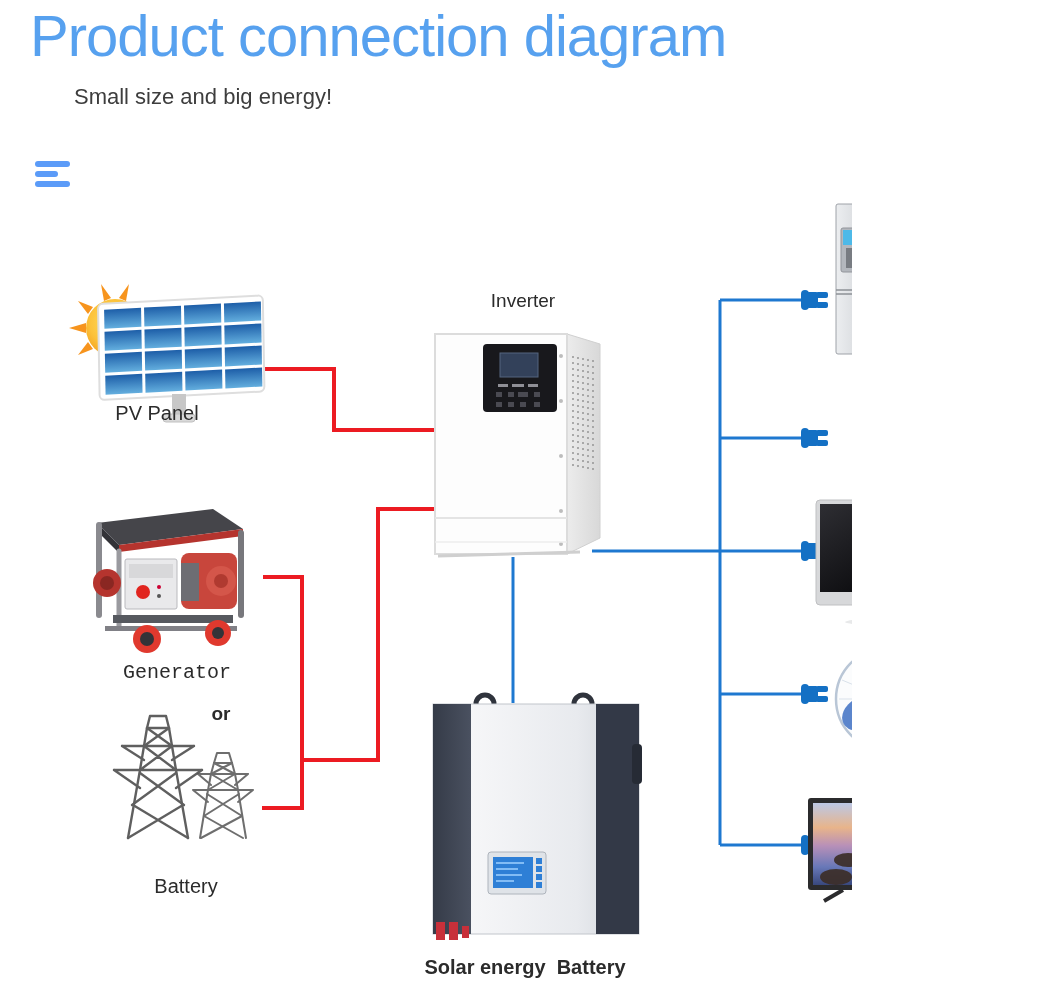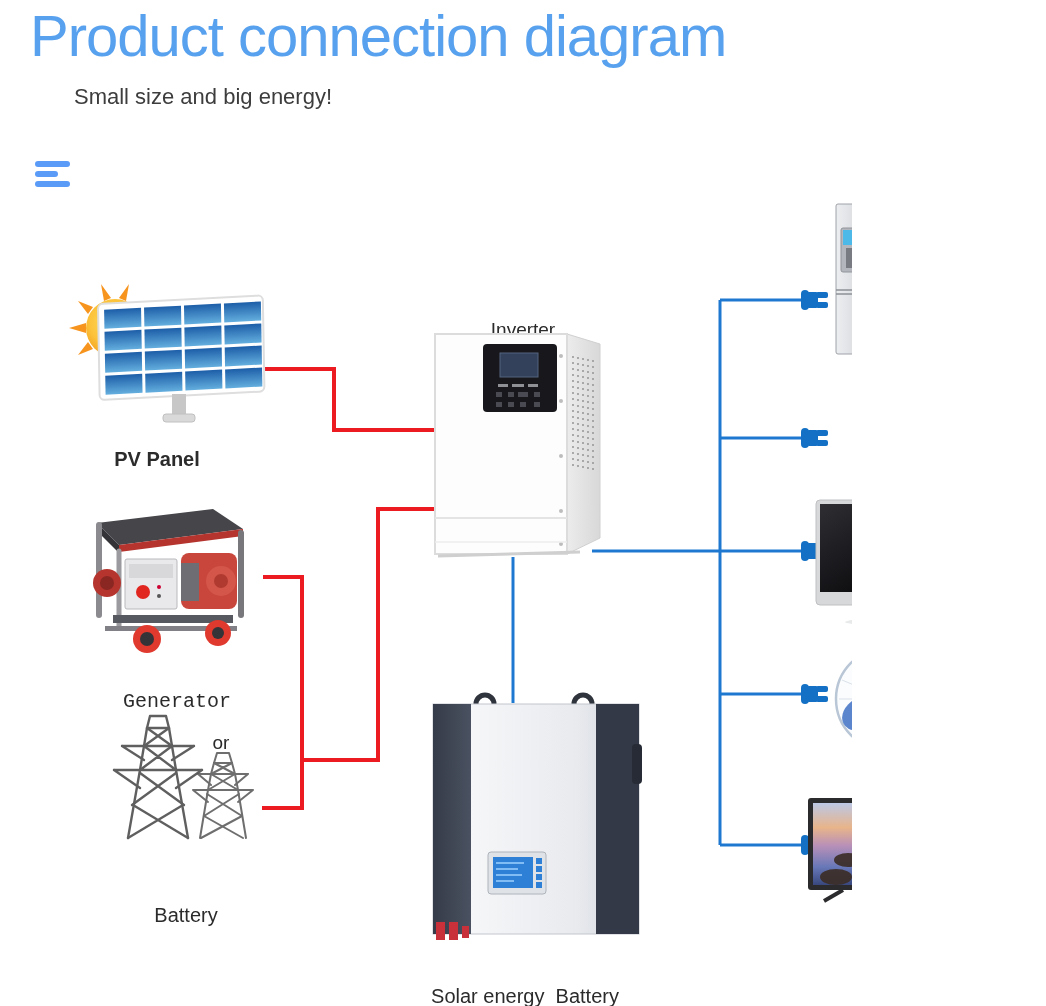--- a/index.html
+++ b/index.html
@@ -6,27 +6,27 @@
   .canvas{position:relative;width:852px;height:1006px;background:#ffffff;overflow:hidden;
           font-family:"Liberation Sans", sans-serif;}
   .abs{position:absolute;}
   .title{left:30px;top:2px;font-size:58px;font-weight:400;color:#57a1ef;letter-spacing:-1px;}
   .subtitle{left:34px;top:84px;font-size:22px;color:#3d3d3d;margin-left:40px;}
   .menu-icon{left:35px;top:161px;width:36px;height:26px;}
   .menu-icon .bar{position:absolute;height:6px;border-radius:3px;background:#5b9bf8;}
   .bar1{left:0;top:0;width:35px;}
   .bar2{left:0;top:10px;width:23px;}
   .bar3{left:0;top:20px;width:35px;}
-  .node-label{color:#2b2b2b;font-size:20px;text-align:center;white-space:pre;margin-top:29px;}
+  .node-label{color:#2b2b2b;font-size:20px;text-align:center;white-space:pre;}
   .lbl-inverter{left:448px;top:290px;width:150px;font-size:19px;}
-  .lbl-pv{left:77px;top:419px;width:160px;font-weight:bold;}
+  .lbl-pv{left:77px;top:402px;width:160px;}
   .lbl-gen{left:97px;top:661px;width:160px;font-family:Liberation Mono, monospace;}
-  .lbl-or{left:191px;top:703px;width:60px;font-size:19px;}
+  .lbl-or{left:191px;top:703px;width:60px;font-size:19px;font-weight:bold;}
   .lbl-utility{left:106px;top:875px;width:160px;}
-  .lbl-battery{left:375px;top:956px;width:300px;}
+  .lbl-battery{left:375px;top:956px;width:300px;font-weight:bold;}
   .lbl-load{left:793px;top:918px;width:200px;}
   svg{display:block;}
 </style>
 </head>
 <body>
 
 <div class="canvas">
 
   <div class="abs title">Product connection diagram</div>
   <div class="abs subtitle">Small size and big energy!</div>

